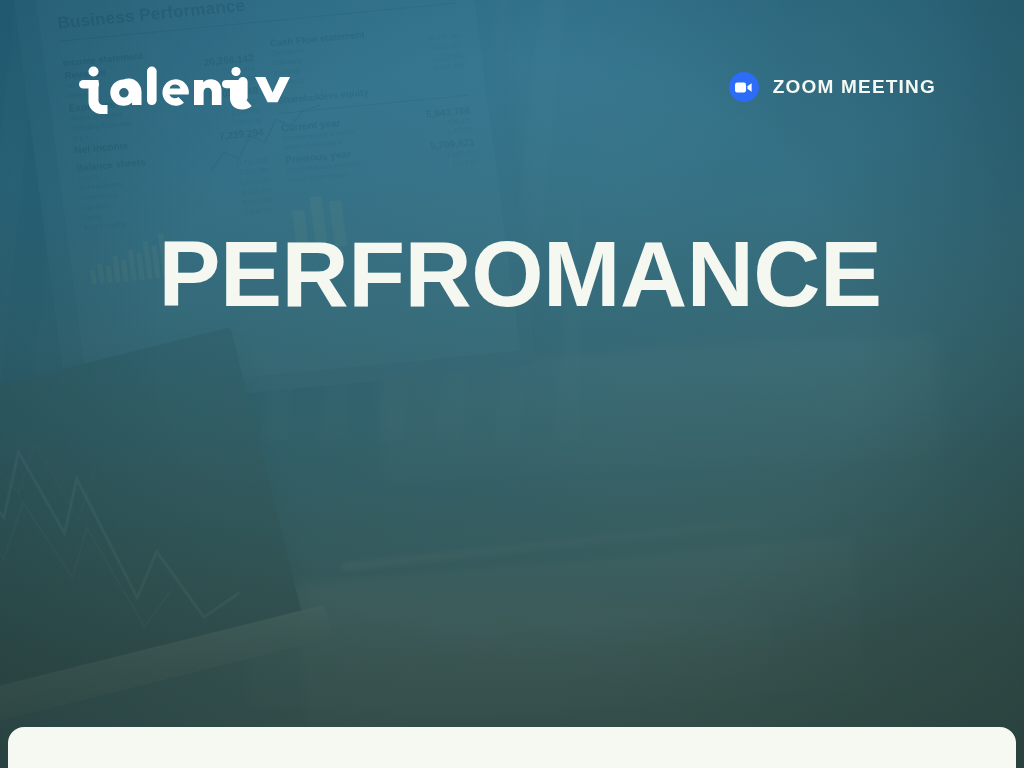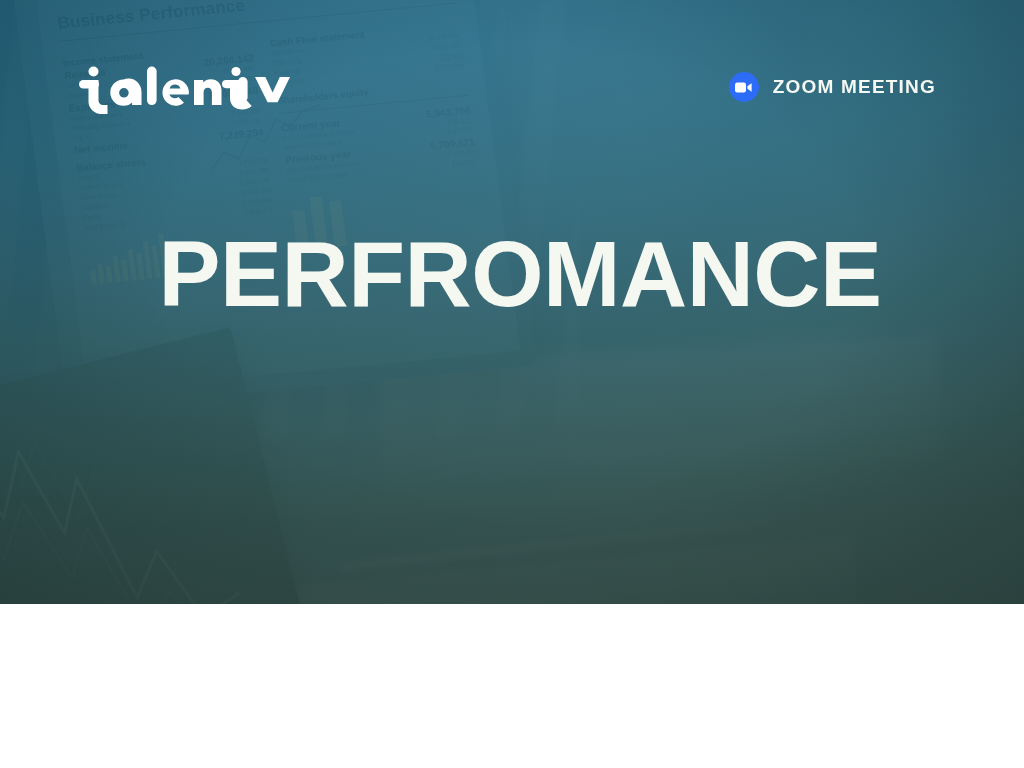--- a/index.html
+++ b/index.html
@@ -6,21 +6,21 @@
   html, body {
     width:1024px; height:768px;
     overflow:hidden;
     background:#fff;
     font-family:"Liberation Sans", sans-serif;
   }
 
   
   #slide {
     position:relative;
-    width:1024px; height:604px;
+    width:1024px; height:768px;
     overflow:hidden;
     background:#2f6d87;
   }
 
   
   .photo-layer { position:absolute; inset:0; overflow:hidden; }
 
   
   .bg-base {
     position:absolute; inset:0;

